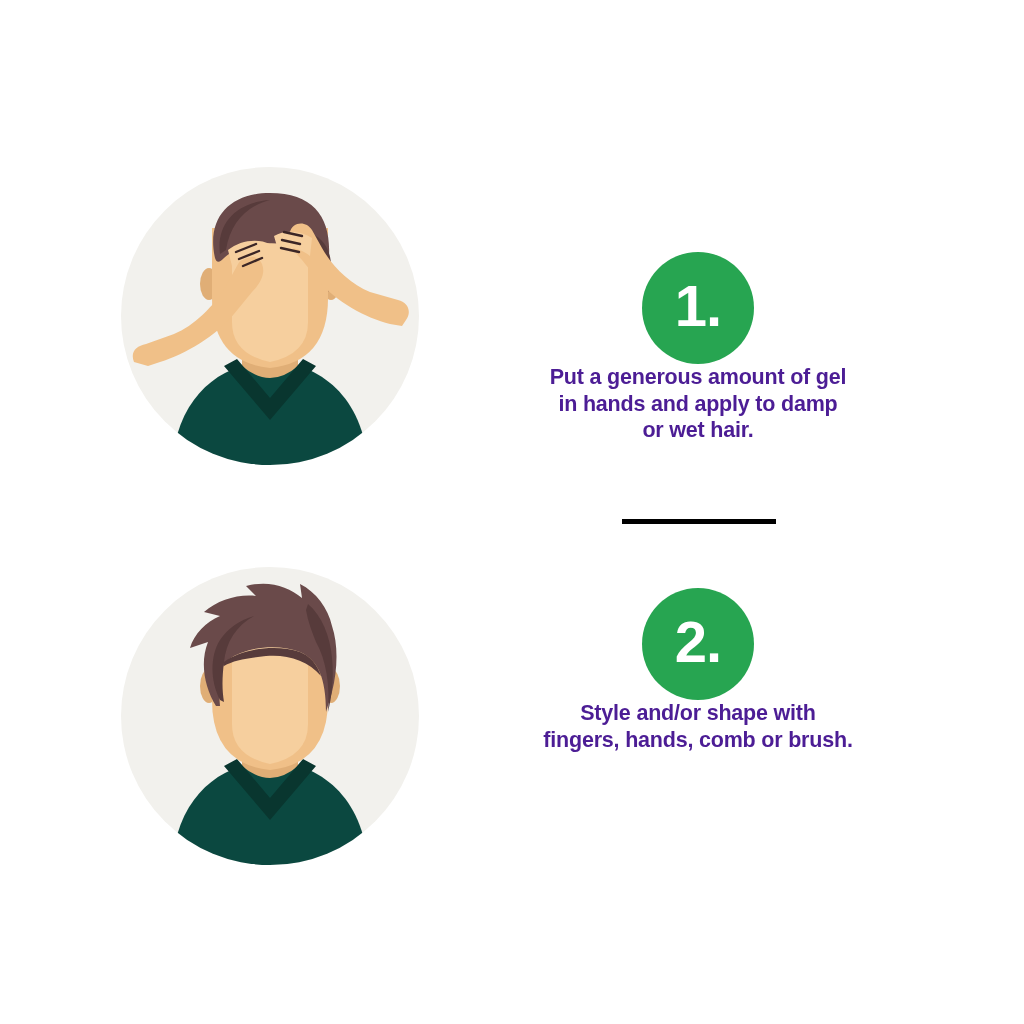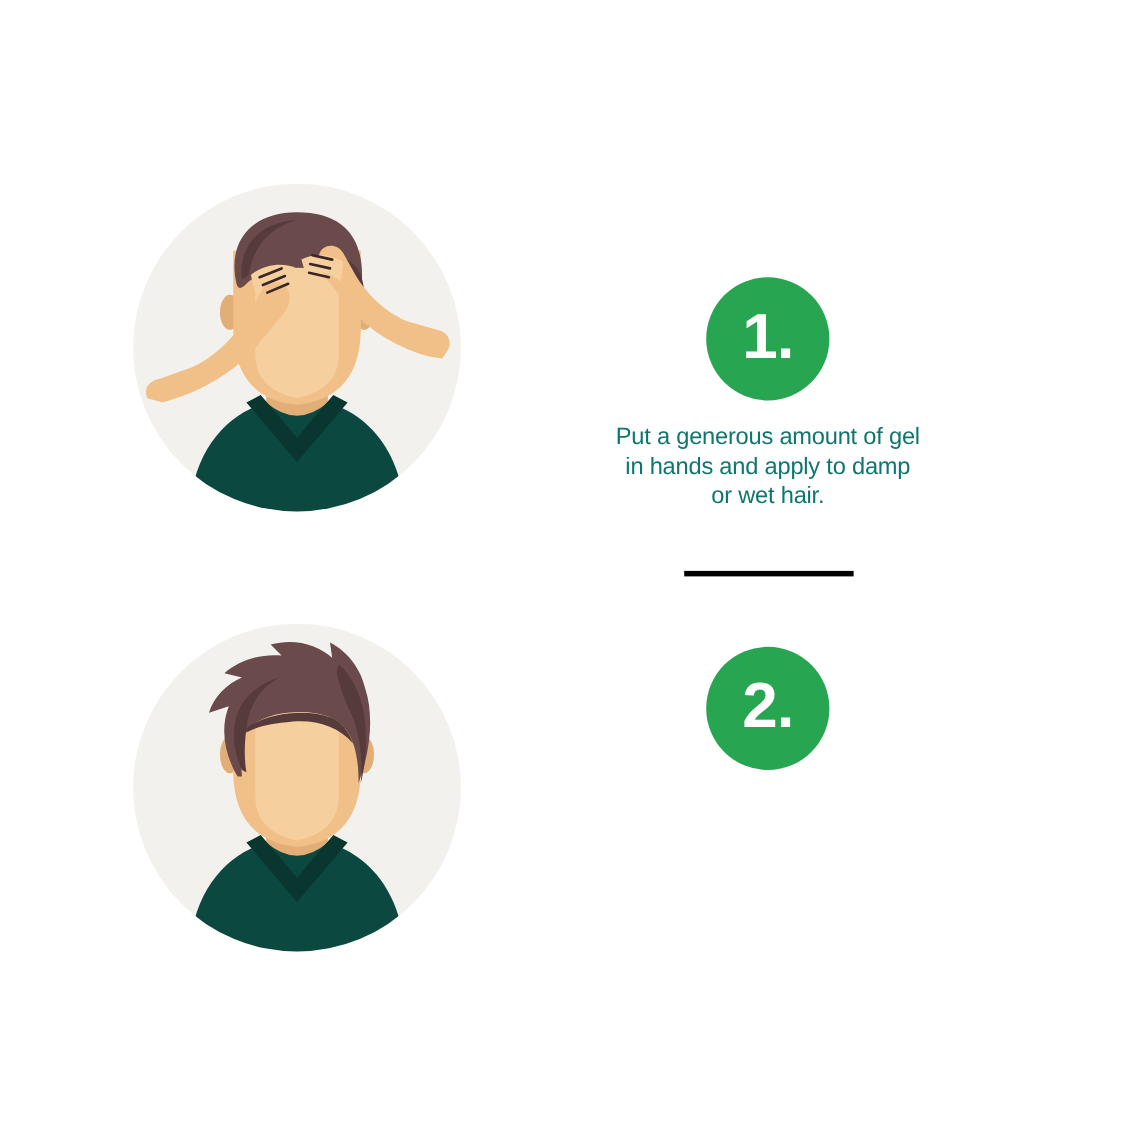--- a/index.html
+++ b/index.html
@@ -57,25 +57,24 @@
     justify-content: center;
     color: #ffffff;
     font-size: 58px;
     font-weight: bold;
     line-height: 1;
     letter-spacing: -1px;
   }
   .badge span { display: block; transform: translateY(-2px); }
 
   .caption {
-    margin-top: 20px;
     font-size: 21.5px;
-    font-weight: normal;
+    font-weight: bold;
     line-height: 1.24;
-    color: #0f766e;
+    color: #4c1d95;
     letter-spacing: -0.2px;
     white-space: pre-line;
   }
 
   
   .divider {
     position: absolute;
     left: 622px;
     top: 519px;
     width: 154px;
@@ -193,15 +192,17 @@
         <path d="M104 96 C122 82 158 78 180 86 C190 90 197 98 201 110
                  C188 94 166 88 146 90 C128 92 114 94 104 100 Z" fill="#573b3b"></path>
       </g>
     </svg>
   </div>
 
   <div class="step step-2">
     <div class="badge">
       <span>2.</span>
     </div>
+    <div class="caption">Style and/or shape with
+fingers, hands, comb or brush.</div>
   </div>
 
 </div>
 
 </body></html>

